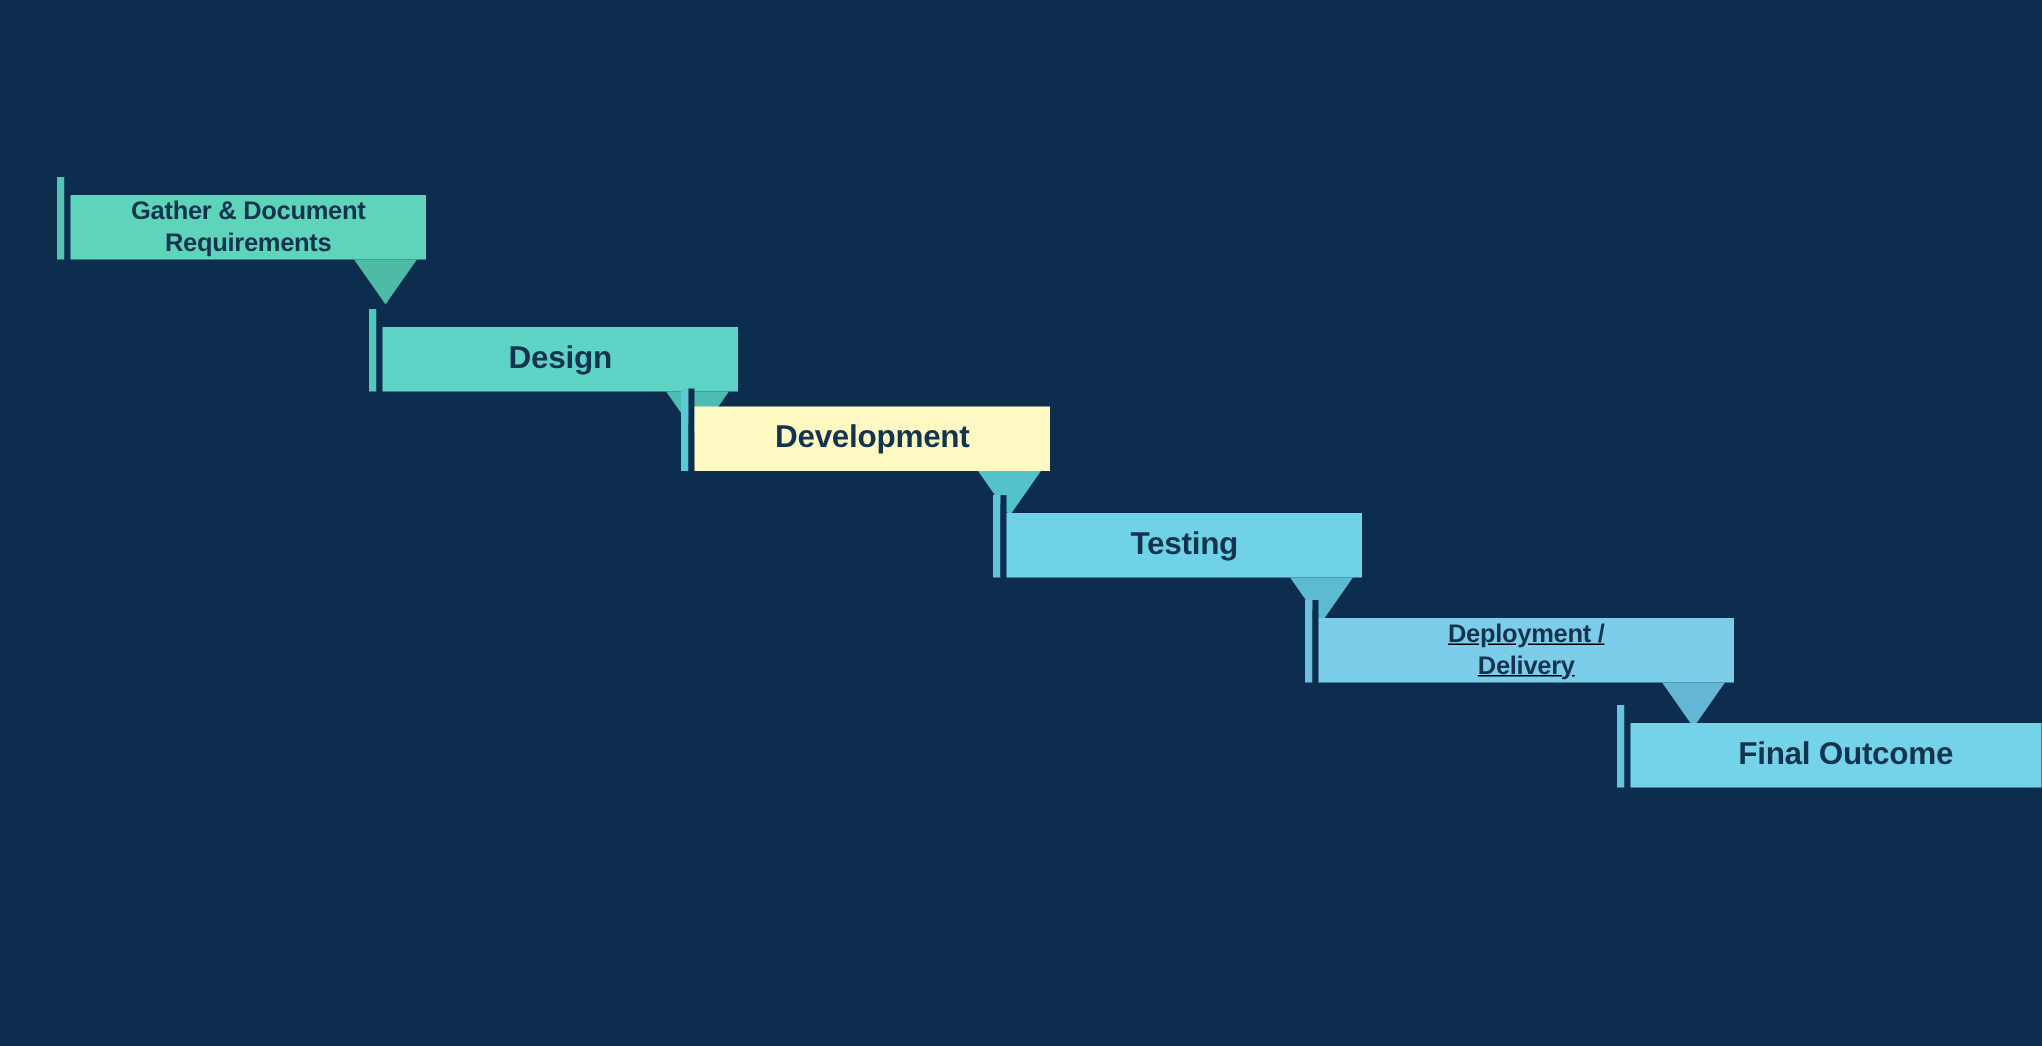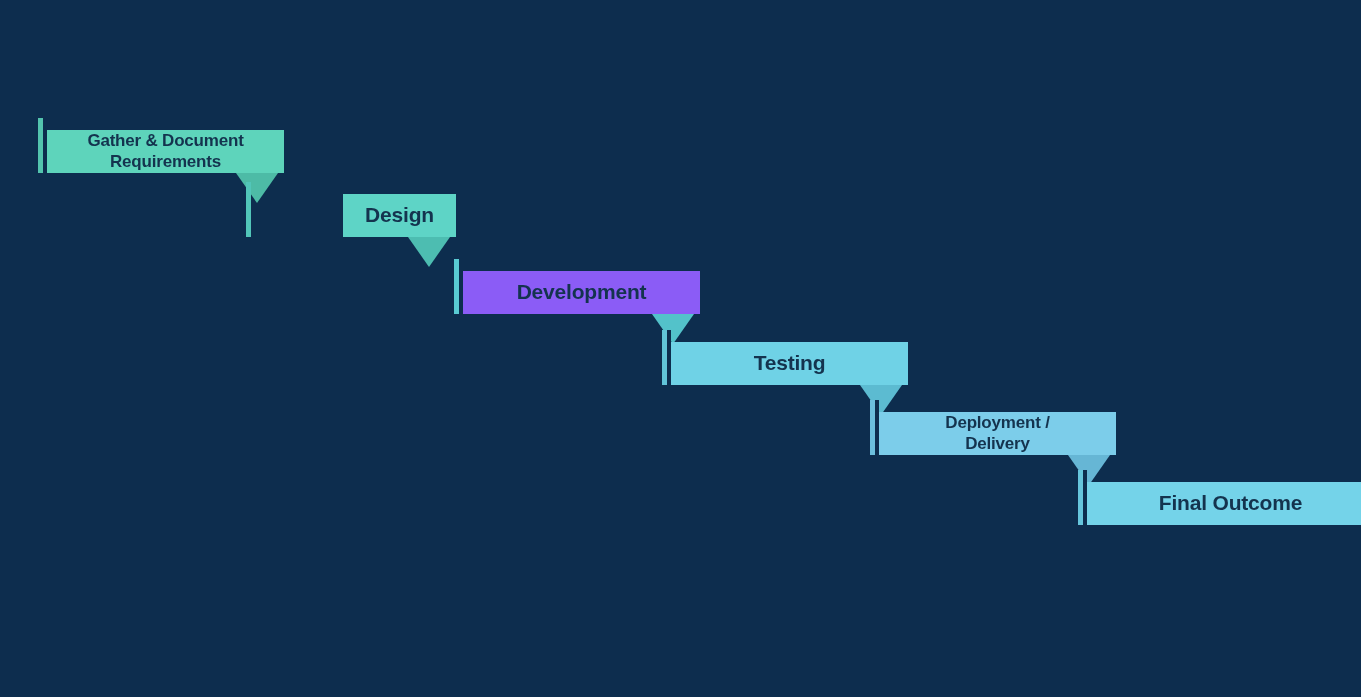--- a/index.html
+++ b/index.html
@@ -79,45 +79,45 @@
 <div id="diagram">
     <div class="step" style="left: 38px; top: 118px; width: 246px; height: 55px; z-index: 10;">
       <div class="accent" style="background: rgb(83, 196, 174);"></div>
       <div class="gap"></div>
       <div class="body" style="background: rgb(94, 212, 187);">
         <div class="label" style="font-size: 17px;">Gather &amp; Document
 Requirements</div>
       </div>
       <div class="arrow" style="right: 6px; border-top: 30px solid rgb(77, 187, 166); bottom: -30px;"></div>
     </div>
-    <div class="step" style="left: 246px; top: 182px; width: 210px; height: 55px; z-index: 11; gap: 44px;">
+    <div class="step" style="left: 246px; top: 206px; width: 246px; height: 55px; z-index: 11;">
       <div class="accent" style="background: rgb(82, 198, 185);"></div>
       <div class="gap"></div>
       <div class="body" style="background: rgb(94, 212, 198);">
         <div class="label" style="font-size: 21px;">Design</div>
       </div>
       <div class="arrow" style="right: 6px; border-top: 30px solid rgb(77, 189, 177); bottom: -30px;"></div>
     </div>
     <div class="step" style="left: 454px; top: 259px; width: 246px; height: 55px; z-index: 12;">
       <div class="accent" style="background: rgb(89, 203, 211);"></div>
       <div class="gap"></div>
-      <div class="body" style="background: #8b5cf6;">
+      <div class="body" style="background: #fef9c3;">
         <div class="label" style="font-size: 21px;">Development</div>
       </div>
       <div class="arrow" style="right: 6px; border-top: 30px solid rgb(83, 194, 202); bottom: -30px;"></div>
     </div>
     <div class="step" style="left: 662px; top: 330px; width: 246px; height: 55px; z-index: 13;">
       <div class="accent" style="background: rgb(97, 196, 217);"></div>
       <div class="gap"></div>
       <div class="body" style="background: rgb(111, 210, 230);">
         <div class="label" style="font-size: 21px; text-align: right;">Testing</div>
       </div>
       <div class="arrow" style="right: 6px; border-top: 30px solid rgb(92, 187, 209); bottom: -30px;"></div>
     </div>
-    <div class="step" style="left: 870px; top: 400px; width: 246px; height: 55px; z-index: 14;">
+    <div class="step" style="left: 870px; top: 400px; width: 286px; height: 55px; z-index: 14; text-decoration: underline;">
       <div class="accent" style="background: rgb(108, 191, 221);"></div>
       <div class="gap"></div>
       <div class="body" style="background: rgb(124, 205, 234);">
         <div class="label" style="font-size: 17px;">Deployment /
 Delivery</div>
       </div>
       <div class="arrow" style="right: 6px; border-top: 30px solid rgb(102, 182, 213); bottom: -30px;"></div>
     </div>
     <div class="step" style="left: 1078px; top: 470px; width: 296px; height: 55px; z-index: 15;">
       <div class="accent" style="background: rgb(102, 197, 220);"></div>

